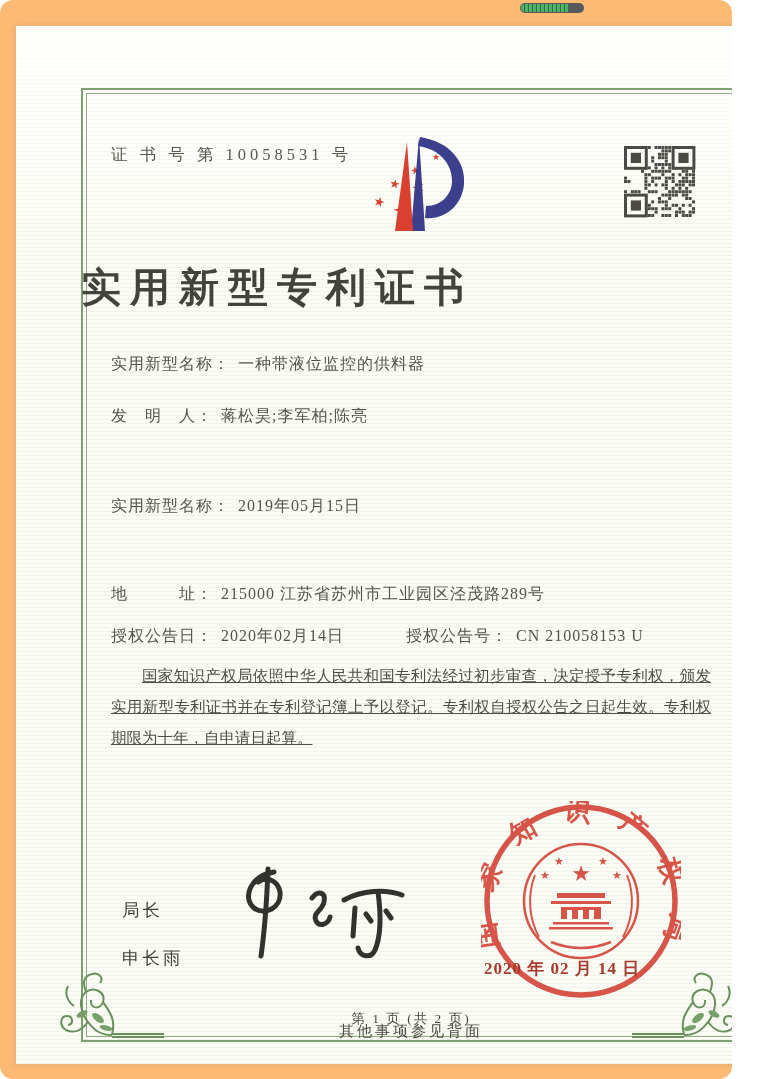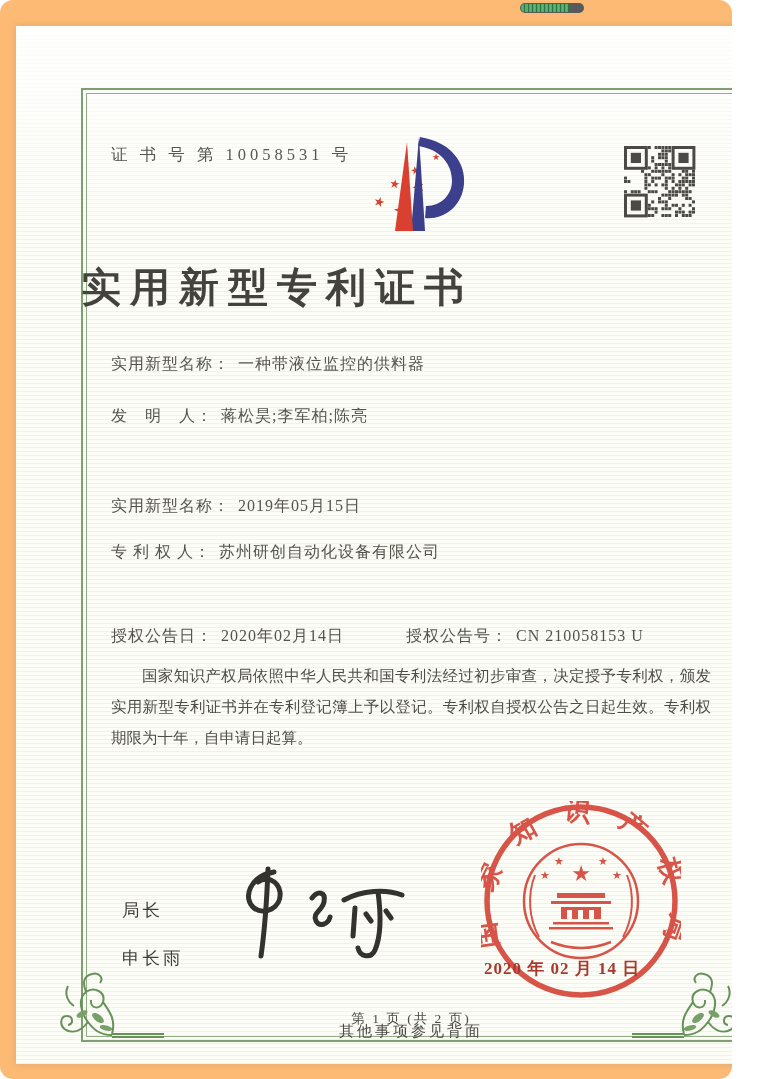--- a/index.html
+++ b/index.html
@@ -26,21 +26,21 @@
 
   .title{position:absolute;left:65px;top:234px;width:660px;text-align:left;
          font-size:40px;letter-spacing:9px;color:#43423c;font-weight:700;}
   .field{position:absolute;left:95px;width:612px;font-size:16px;color:#54534c;white-space:nowrap;}
   .flabel{letter-spacing:1px;margin-right:8px;}
   .fvalue{letter-spacing:1px;}
   .grant2{margin-left:58px;margin-top:44px;}
 
   .paras{position:absolute;left:95px;top:634px;width:600px;font-size:15.5px;line-height:31px;
          color:#4e4d46;text-align:justify;}
-  .paras p{margin:0;text-indent:2em;}
+  .paras p{margin:0;text-indent:2em;text-decoration:underline;}
 
   .issuer{position:absolute;left:106px;top:872px;font-size:17.5px;color:#403f39;letter-spacing:3px;
           font-family:"Liberation Sans","DejaVu Sans",sans-serif;}
   .issuer div{margin-bottom:24px;}
   .signature{position:absolute;left:212px;top:838px;width:190px;height:100px;}
 
   .seal{position:absolute;left:465px;top:775px;width:200px;height:200px;opacity:.93;}
   .seal-date{position:absolute;left:468px;top:931px;width:192px;text-align:left;
              font-size:17px;font-weight:600;color:#a63a2f;letter-spacing:1px;white-space:nowrap;}
 
@@ -273,22 +273,22 @@
 
     <div class="field" style="top:328px">
       <span class="flabel">实用新型名称：</span><span class="fvalue">一种带液位监控的供料器</span>
     </div>
     <div class="field" style="top:380px">
       <span class="flabel">发　明　人：</span><span class="fvalue">蒋松昊;李军柏;陈亮</span>
     </div>
     <div class="field" style="top:470px">
       <span class="flabel">实用新型名称：</span><span class="fvalue">2019年05月15日</span>
     </div>
-    <div class="field" style="top:516px">
-      <span class="flabel">专 利 权 人：</span><span class="fvalue">苏州研创自动化设备有限公司</span>
+    <div class="field" style="top:558px">
+      <span class="flabel">地　　　址：</span><span class="fvalue">215000 江苏省苏州市工业园区泾茂路289号</span>
     </div>
     <div class="field" style="top:600px">
       <span class="flabel">授权公告日：</span><span class="fvalue">2020年02月14日</span>
       <span class="flabel grant2">授权公告号：</span><span class="fvalue">CN 210058153 U</span>
     </div>
 
     <div class="paras">
       <p>国家知识产权局依照中华人民共和国专利法经过初步审查，决定授予专利权，颁发实用新型专利证书并在专利登记簿上予以登记。专利权自授权公告之日起生效。专利权期限为十年，自申请日起算。</p>
     </div>
 

